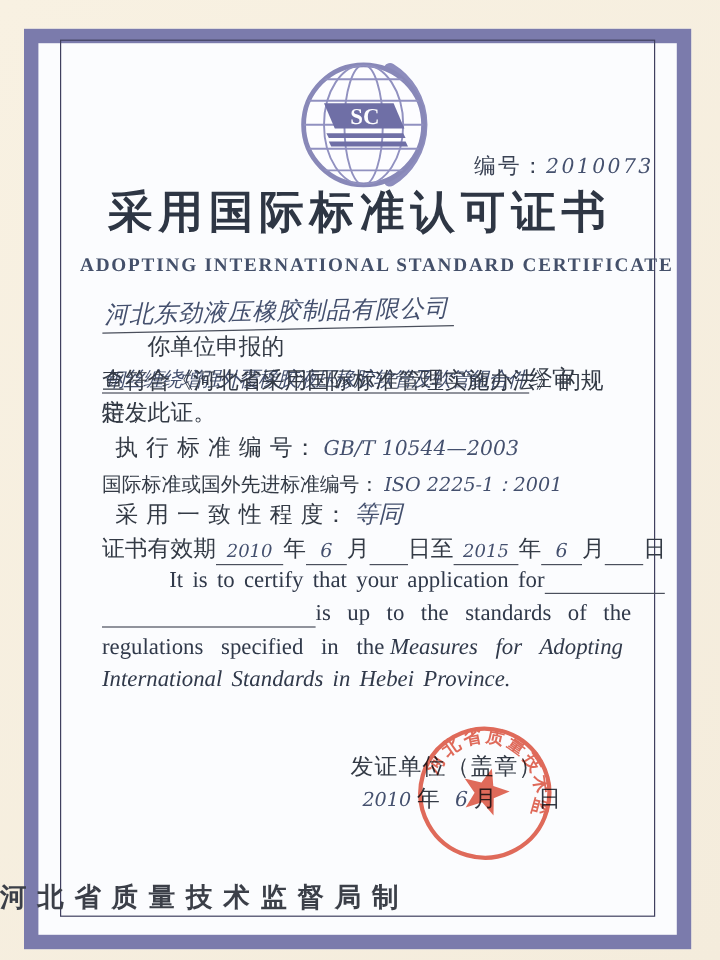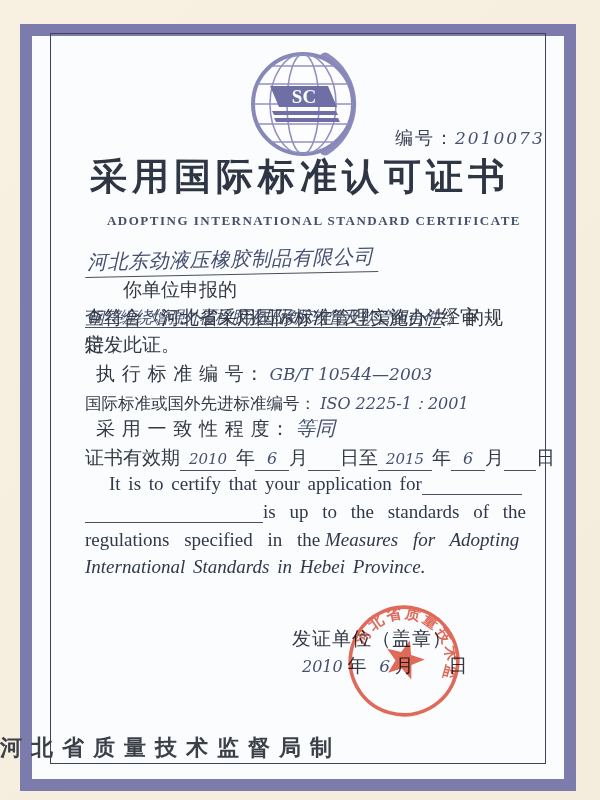--- a/index.html
+++ b/index.html
@@ -30,21 +30,21 @@
   .serial{
     position:absolute; left:395px; top:126px;
     font-size:18px; color:#3a4254; letter-spacing:2px; white-space:nowrap;
   }
   .title{
     position:absolute; left:0; right:0; top:152px; text-align:center;
     font-size:37px; font-weight:bold; letter-spacing:5px; color:#2e3644;
   }
   .subtitle{
     position:absolute; left:0; right:0; top:213px; text-align:center;
-    font-size:13px; letter-spacing:1.5px; color:#44506a; font-weight:bold;margin-left:28px;
+    font-size:16px; letter-spacing:1.5px; color:#44506a; font-weight:bold;margin-left:28px;
   }
 
   
   .cn{ font-size:19px; color:#333a45; line-height:27px; }
   .hand{
     font-family:"DejaVu Serif","Liberation Serif",serif;
     font-style:italic; color:#44506e;
   }
   .blank{
     display:inline-block; border-bottom:1.5px solid #4a4f5c;
@@ -141,21 +141,21 @@
   <div class="row cn" style="top:415px">
     <span class="label-sp">采 用 一 致 性 程 度：</span>
     <span class="hand" style="font-size:20px">等同</span>
   </div>
 
   <div class="row cn" style="top:444px; white-space:nowrap">
     <span>证书有效期</span><span class="blank hand" style="min-width:56px;font-size:15px">2010</span><span>年</span><span class="blank hand" style="min-width:34px;font-size:16px">6</span><span>月</span><span class="blank" style="min-width:32px"></span><span>日</span><span>至</span><span class="blank hand" style="min-width:54px;font-size:15px">2015</span><span>年</span><span class="blank hand" style="min-width:34px;font-size:16px">6</span><span>月</span><span class="blank" style="min-width:32px"></span><span>日</span>
   </div>
 
   <div class="row en" style="top:473px">
-    <span style="margin-left:24px;word-spacing:3px">It is to certify that your application for</span><span class="blank" style="min-width:100px"></span>
+    <span style="margin-left:56px;word-spacing:3px">It is to certify that your application for</span><span class="blank" style="min-width:100px"></span>
   </div>
   <div class="row en" style="top:501px">
     <span class="blank" style="min-width:178px"></span><span style="word-spacing:9px">is up to the standards of the</span>
   </div>
   <div class="row en" style="top:529px">
     <span style="word-spacing:10px">regulations specified in the</span>
     <span class="italic" style="word-spacing:10px">Measures for Adopting</span>
   </div>
   <div class="row en italic" style="top:556px;word-spacing:3px">International Standards in Hebei Province.</div>
 

